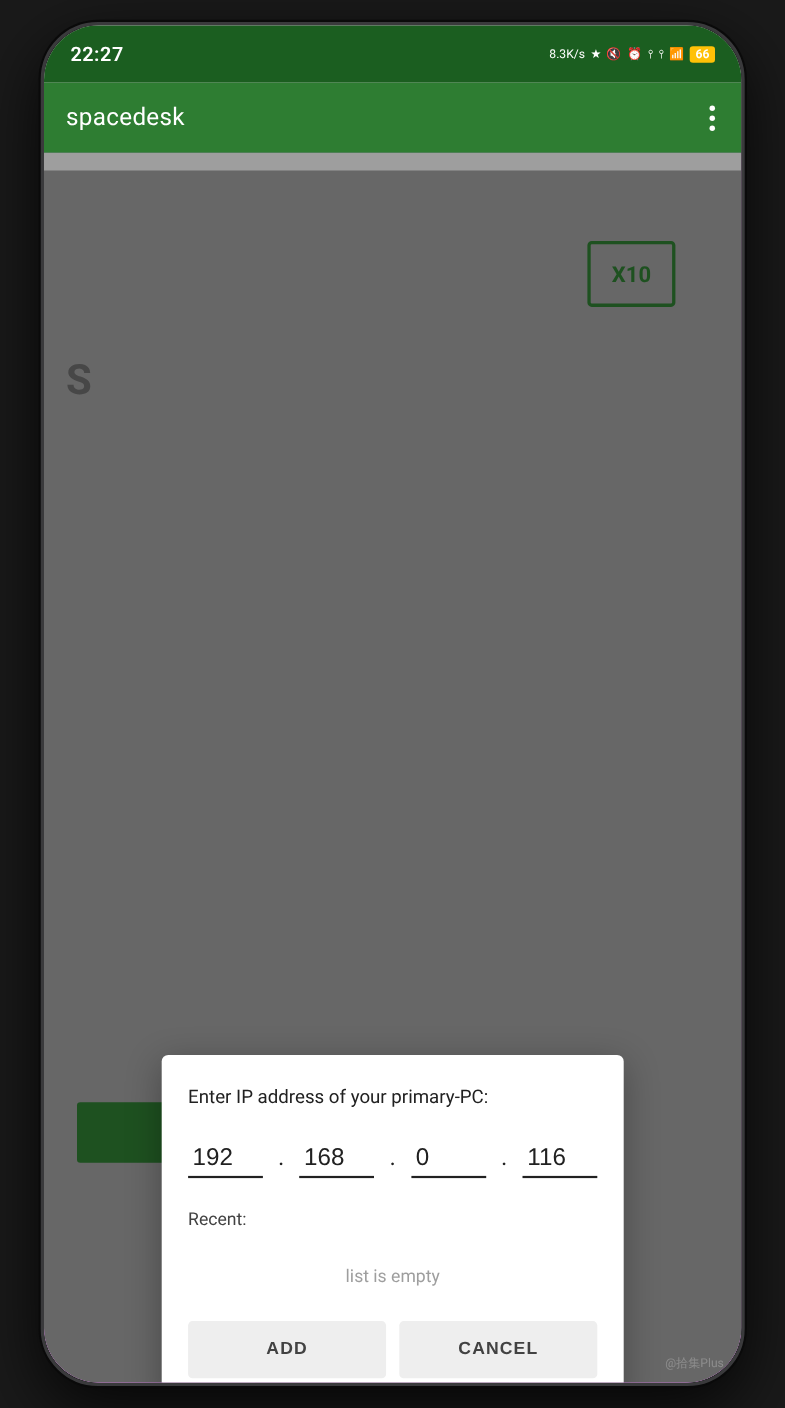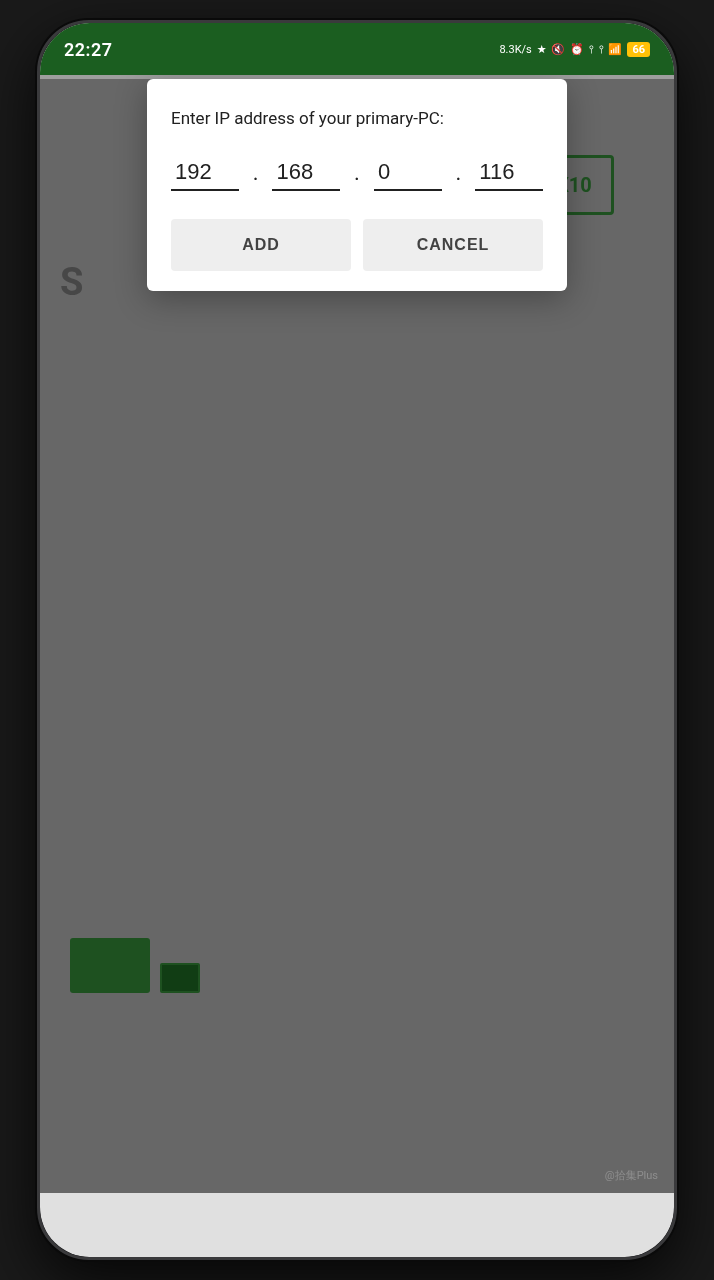--- a/index.html
+++ b/index.html
@@ -211,27 +211,27 @@
       left: 20px;
       color: #616161;
       font-size: 38px;
       font-weight: bold;
       opacity: 0.8;
     }
 
     
     .dialog-overlay {
       position: absolute;
-      top: 4px;
+      top: 16px;
       left: 0;
       width: 100%;
       height: 100%;
       background: rgba(0,0,0,0.35);
       display: flex;
-      align-items: flex-start;
+      align-items: flex-end;
       justify-content: center;
       z-index: 100;
     }
 
     .dialog {
       width: 420px;
       background: #ffffff;
       border-radius: 6px;
       padding: 28px 24px 20px;
       box-shadow: 0 8px 32px rgba(0,0,0,0.3);
@@ -338,20 +338,28 @@
         <span>★</span>
         <span>🔇</span>
         <span>⏰</span>
         <span>⫯</span>
         <span>⫯</span>
         <span>📶</span>
         <span class="battery-icon">66</span>
       </div>
     </div>
 
+    <div class="app-bar">
+      <span class="app-title">spacedesk</span>
+      <div class="menu-dots">
+        <div class="menu-dot"></div>
+        <div class="menu-dot"></div>
+        <div class="menu-dot"></div>
+      </div>
+    </div>
 
     <div class="main-content">
       <div class="spacedesk-bg">
 
         <div class="x10-badge">
           <span class="x10-text">X10</span>
         </div>
 
         <div class="spacedesk-watermark">S</div>
 
@@ -376,20 +384,22 @@
               <span class="ip-separator">.</span>
               <div class="ip-field">
                 <input class="ip-input" type="text" value="0" style="">
               </div>
               <span class="ip-separator">.</span>
               <div class="ip-field">
                 <input class="ip-input" type="text" value="116" style="">
               </div>
             </div>
 
+            <div class="recent-label">Recent:</div>
+            <div class="recent-empty">list is empty</div>
 
             <div class="dialog-buttons">
               <button class="dialog-btn">ADD</button>
               <button class="dialog-btn">CANCEL</button>
             </div>
 
           </div>
         </div>
 
       </div>

